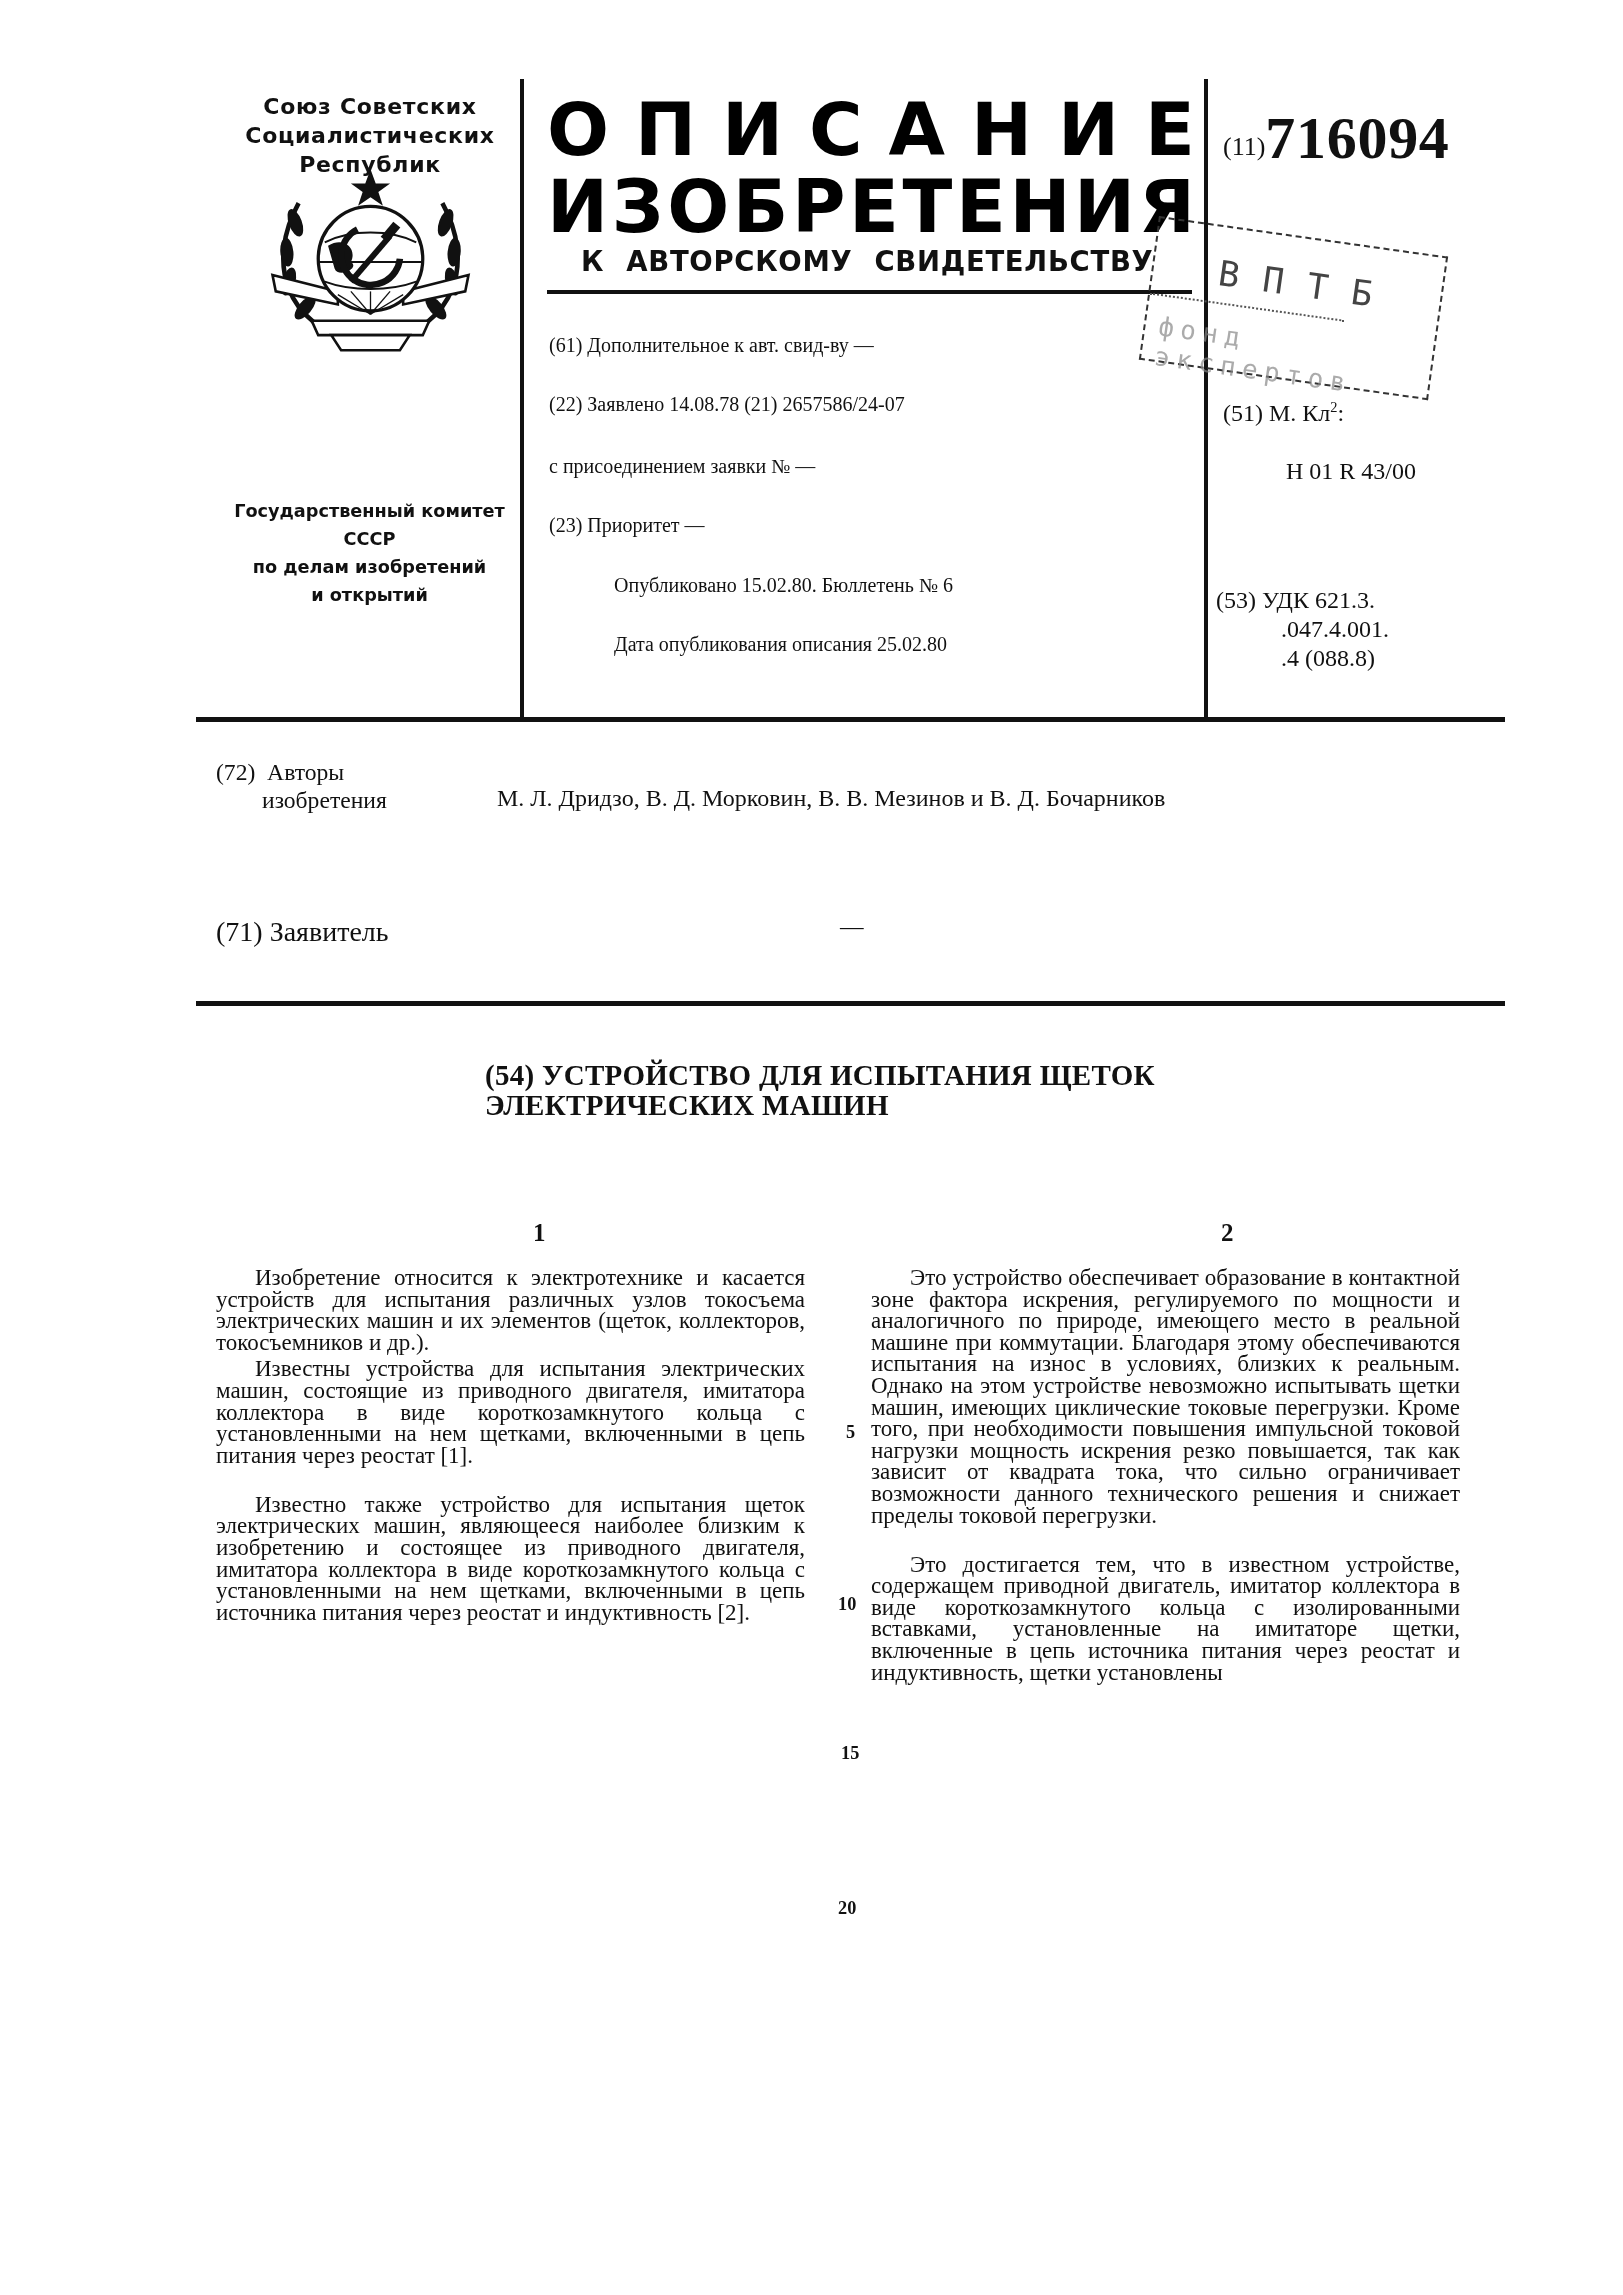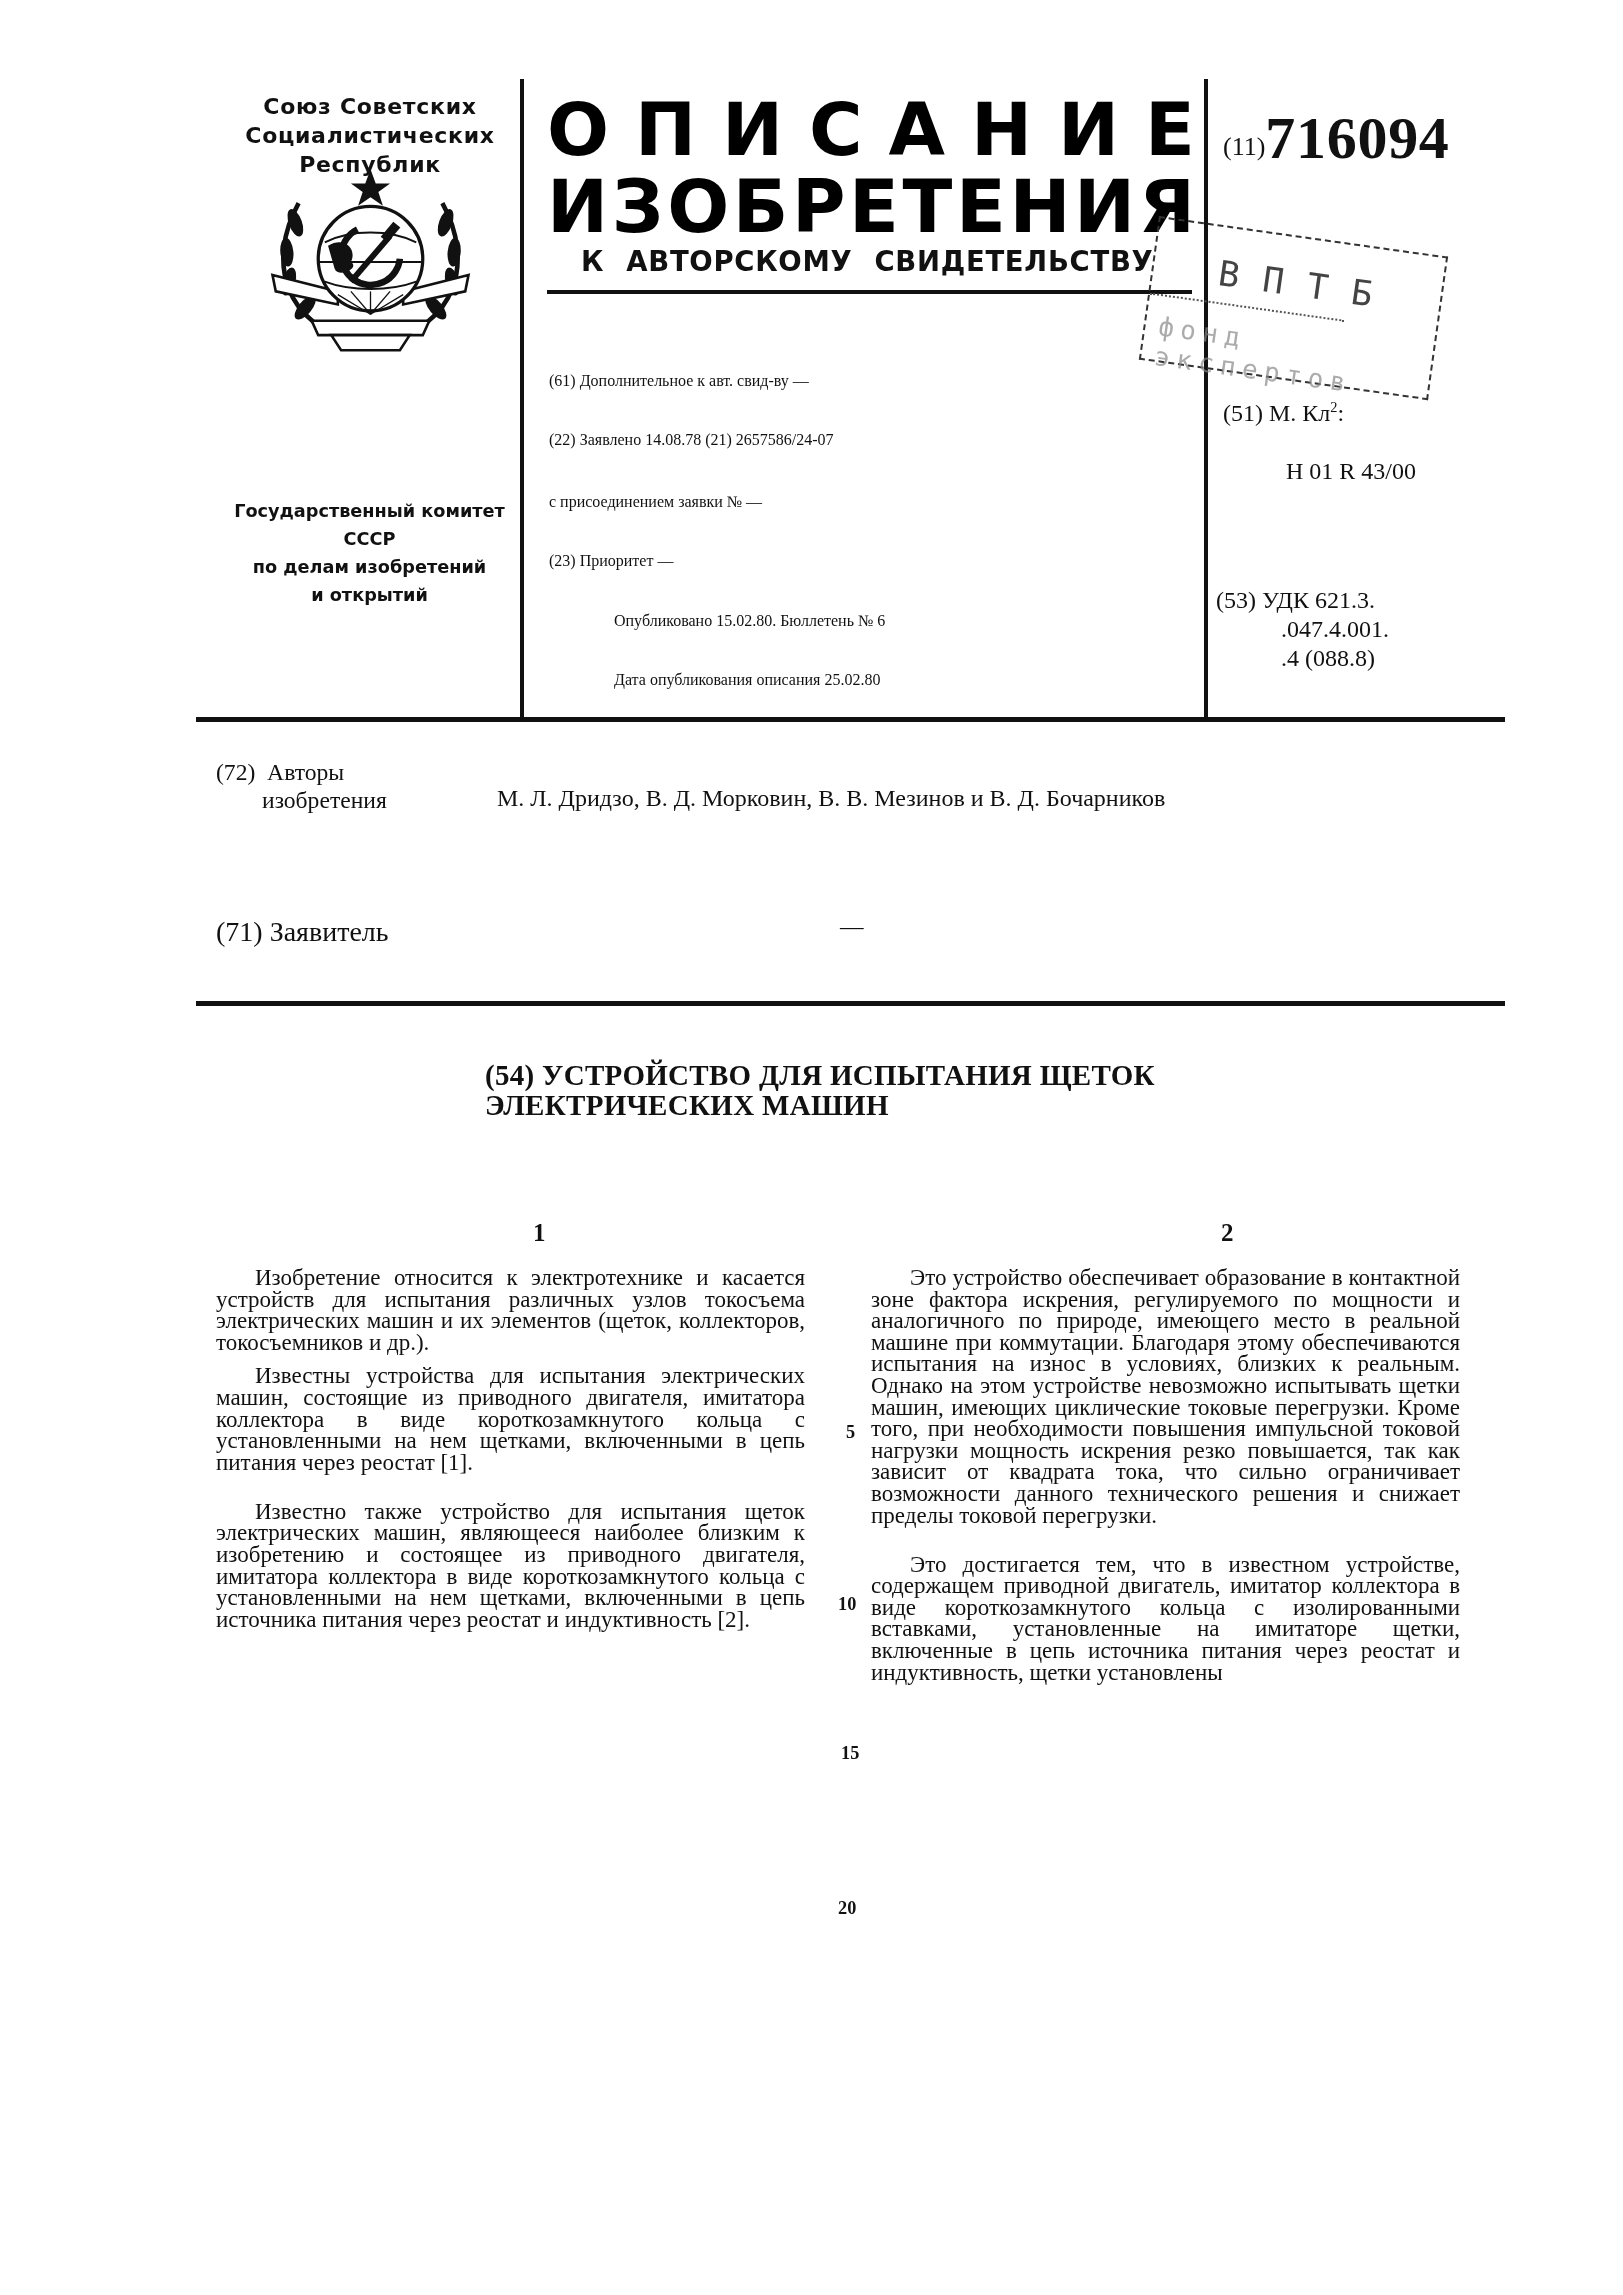--- a/index.html
+++ b/index.html
@@ -35,21 +35,21 @@
   }
   .title-1 { top: 90px; font-size: 73px; line-height: 79px; }
   .title-2 { top: 167px; font-size: 73px; line-height: 79px; }
   .subtitle {
     left: 581px; top: 245px; font-family: "DejaVu Sans", sans-serif;
     font-weight: bold; font-size: 27.5px; letter-spacing: 0.7px; word-spacing: 11.8px;
   }
   .title-rule { left: 547px; top: 290px; width: 645px; height: 3.9px; background: #111; }
 
   
-  .biblio { left: 549px; font-size: 16px; line-height: 29px; white-space: nowrap; margin-top: 35px; }
+  .biblio { left: 549px; font-size: 20px; line-height: 29px; white-space: nowrap; }
   .b61 { top: 331px; }
   .b22 { top: 390px; }
   .bjoin { top: 452px; }
   .b23 { top: 511px; }
   .bpub { top: 571px; left: 614px; }
   .bdate { top: 630px; left: 614px; }
 
   
   .patno { left: 1223px; top: 104px; white-space: nowrap; font-family: Liberation Serif, serif; }
   .patno .code { font-size: 26px; font-weight: normal; vertical-align: 2.6px; }
@@ -91,21 +91,21 @@
   
   .colnum { top: 1219px; font-size: 25px; font-weight: bold; }
   .colnum-1 { left: 533px; }
   .colnum-2 { left: 1221px; }
 
   
   .col { top: 1267px; width: 589px; font-size: 23px; line-height: 21.6px; text-align: justify; }
   .col-left { left: 216px; }
   .col-right { left: 871px; }
   .col p { margin: 0; text-indent: 39px; }
-  .col p + p { margin-top: 12px; }
+  .col p + p { margin-top: 5px; }
   .col p.gap { margin-top: 27.5px; }
 
   .lineno { font-size: 18.3px; font-weight: bold; }
   .ln5 { left: 846px; top: 1422px; }
   .ln10 { left: 838px; top: 1594px; }
   .ln15 { left: 841px; top: 1743px; }
   .ln20 { left: 838px; top: 1898px; }
 </style>
 </head>
 <body>

